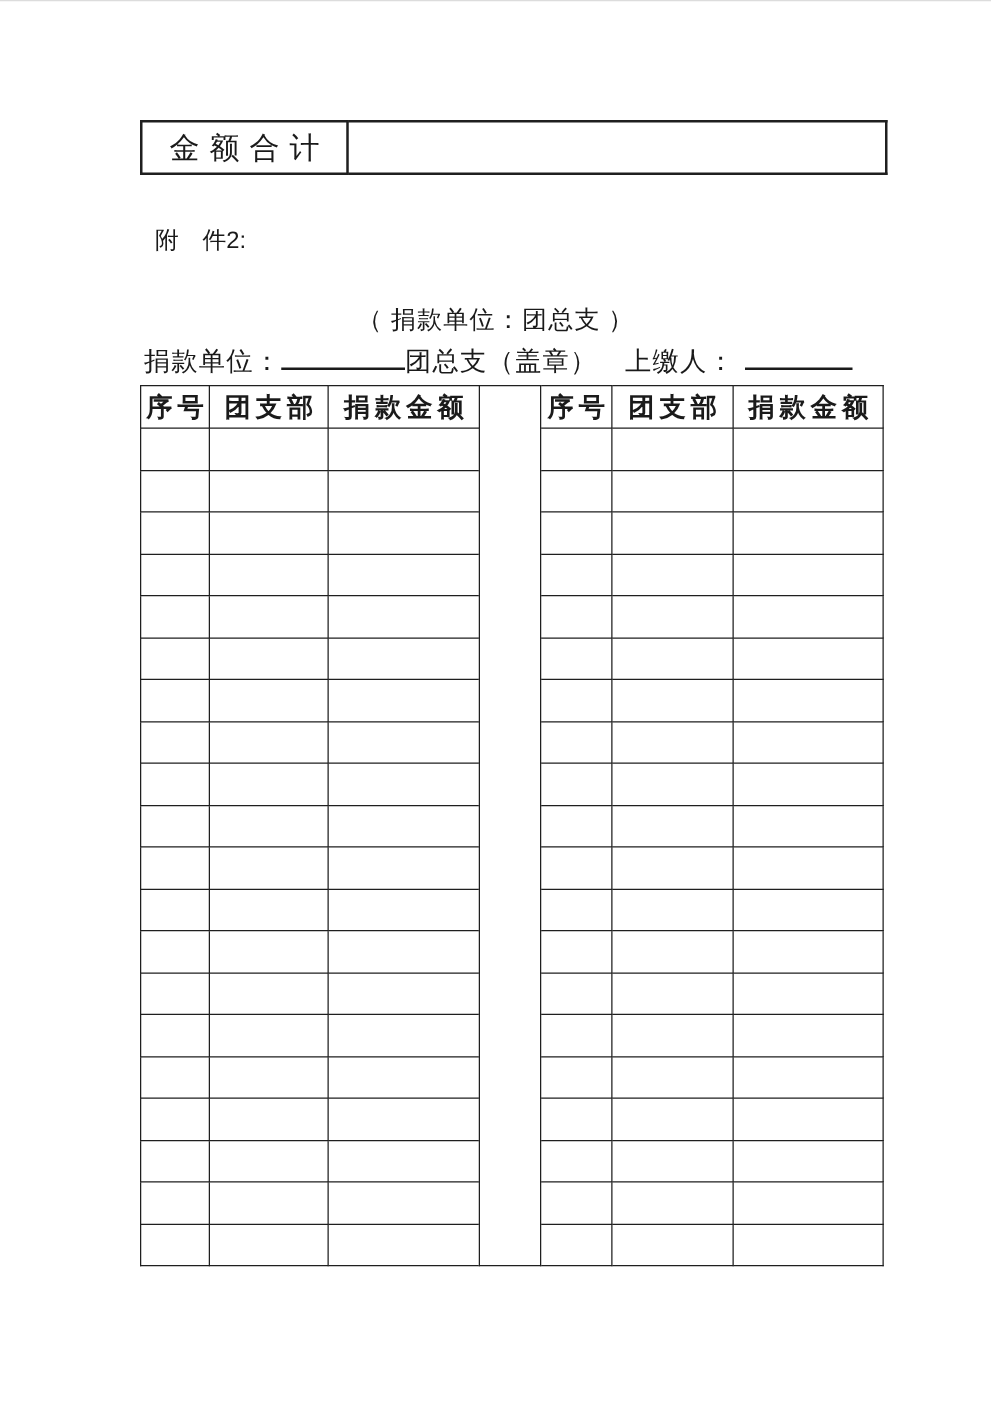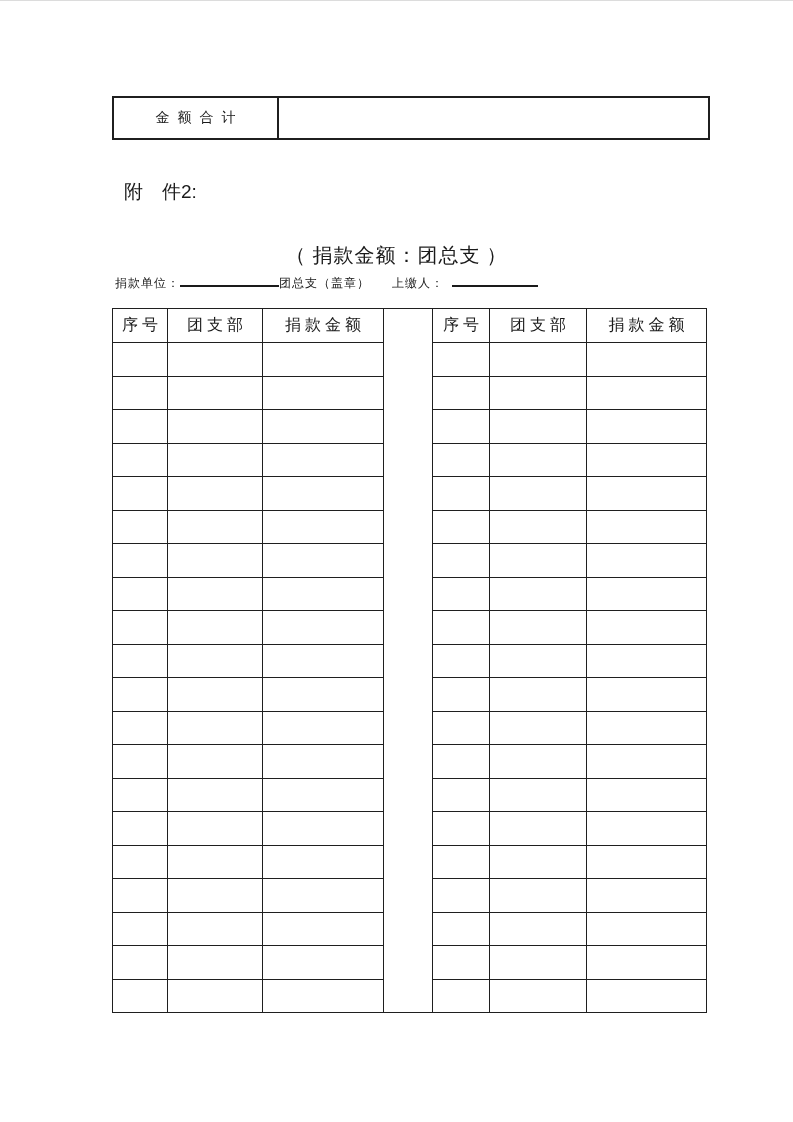--- a/index.html
+++ b/index.html
@@ -29,21 +29,21 @@
     border-collapse: collapse;
     table-layout: fixed;
   }
   .summary-table td {
     border: 2px solid #1f1f1f;
     padding: 0;
   }
   .summary-label {
     width: 163px;
     text-align: center;
-    font-size: 14px;
+    font-size: 24px;
     letter-spacing: 8px;
     text-indent: 8px;
   }
 
   
   .attachment {
     position: absolute;
     left: 124px;
     top: 178px;
     font-family: "Liberation Sans", sans-serif;
@@ -70,21 +70,21 @@
     text-align: center;
     font-size: 20px;
     letter-spacing: 1px;
   }
 
   
   .form-line {
     position: absolute;
     left: 115px;
     top: 272px;
-    font-size: 12px;
+    font-size: 21px;
     letter-spacing: 1px;
     white-space: nowrap;
   }
   .blank {
     display: inline-block;
     border-bottom: 2px solid #1a1a1a;
     height: 1em;
     vertical-align: baseline;
   }
   .blank-donor { width: 99px; }
@@ -100,22 +100,22 @@
     height: 705px;
     border-collapse: collapse;
     table-layout: fixed;
   }
   .registry th, .registry td {
     border: 1.8px solid #1f1f1f;
     padding: 0;
     background: #ffffff;
   }
   .registry th {
-    font-weight: normal;
-    font-size: 16px;
+    font-weight: bold;
+    font-size: 21px;
     letter-spacing: 4px;
     text-indent: 4px;
     text-align: center;
     height: 33px;
   }
   .registry td.gap-cell {
     border-left: 1.8px solid #1f1f1f;
     border-right: 1.8px solid #1f1f1f;
   }
 </style>
@@ -129,21 +129,21 @@
       <tr>
         <td class="summary-label">金额合计</td>
         <td></td>
       </tr>
     </tbody>
   </table>
 
   <div class="attachment">附　件2:</div>
 
 
-  <div class="doc-subtitle">（ 捐款金额：团总支 ）</div>
+  <div class="doc-subtitle">（ 捐款单位：团总支 ）</div>
 
   <div class="form-line"><span>捐款单位：</span><span class="blank blank-donor"></span><span>团总支（盖章）</span><span class="submitter-label">上缴人：</span><span class="blank blank-submitter"></span></div>
 
   <table class="registry">
     <colgroup>
       <col style="width:55px">
         <col style="width:95px">
         <col style="width:121px">
       <col style="width:49px">
       <col style="width:57px">

